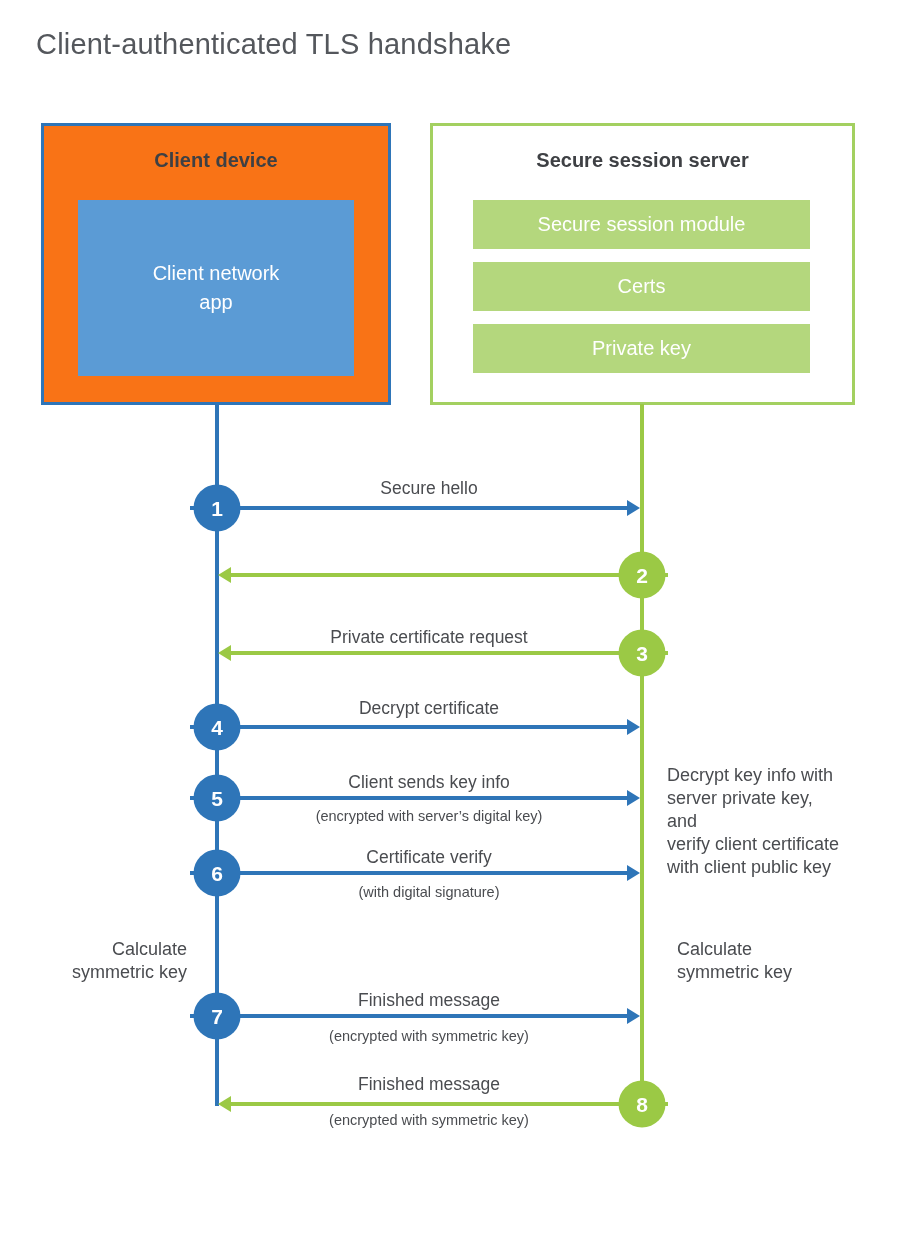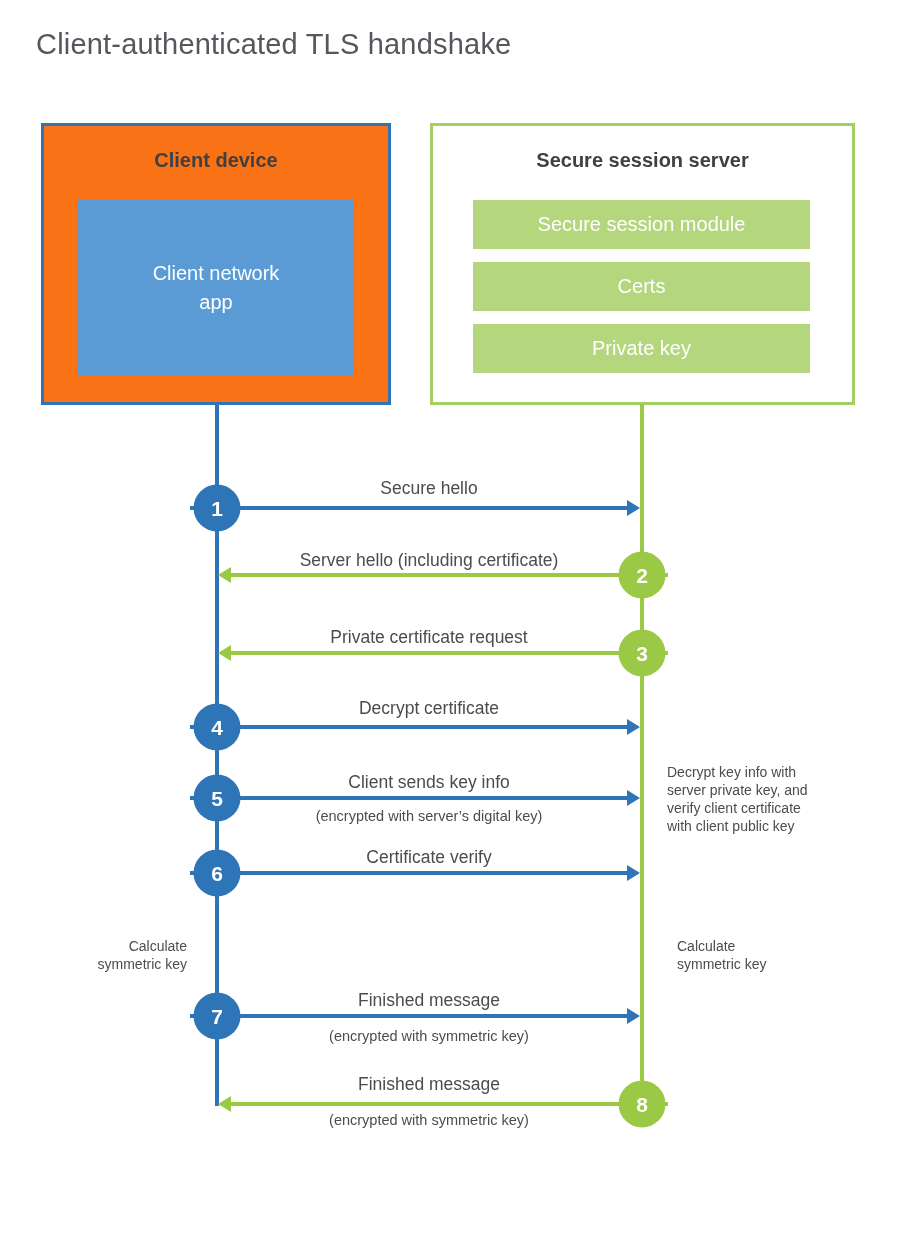--- a/index.html
+++ b/index.html
@@ -90,21 +90,21 @@
   
   .msg{position:absolute;left:217px;width:424px;text-align:center;
        font-size:17.5px;color:var(--text-label);}
   .l1{top:478px}.l2{top:550px}.l3{top:627px}.l4{top:698px}
   .l5{top:772px}.l6{top:847px}.l7{top:990px}.l8{top:1074px}
   .sub{position:absolute;left:217px;width:424px;text-align:center;
        font-size:14.5px;color:var(--text-label);}
   .s5{top:808px}.s6{top:884px}.s7{top:1028px}.s8{top:1112px}
 
   
-  .note{position:absolute;font-size:14px;line-height:1.28;color:var(--text-label);white-space:pre-line;}
+  .note{position:absolute;font-size:18px;line-height:1.28;color:var(--text-label);white-space:pre-line;}
   .note-left{left:55px;top:938px;width:132px;text-align:right;}
   .note-right{left:677px;top:938px;text-align:left;}
   .note-decrypt{left:667px;top:764px;width:175px;text-align:left;}
 </style>
 </head>
 <body>
 
 <div class="canvas">
 
   <div class="title">Client-authenticated TLS handshake</div>
@@ -128,29 +128,29 @@
   <div class="arrow right blue-a a1"></div>
   <div class="arrow left green-a a2"></div>
   <div class="arrow left green-a a3"></div>
   <div class="arrow right blue-a a4"></div>
   <div class="arrow right blue-a a5"></div>
   <div class="arrow right blue-a a6"></div>
   <div class="arrow right blue-a a7"></div>
   <div class="arrow left green-a a8"></div>
 
   <div class="msg l1">Secure hello</div>
-  <div class="msg l2">Server hello (including certificate)</div>
   <div class="msg l3">Private certificate request</div>
   <div class="msg l4">Decrypt certificate</div>
   <div class="msg l5">Client sends key info</div>
   <div class="msg l6">Certificate verify</div>
   <div class="msg l7">Finished message</div>
   <div class="msg l8">Finished message</div>
 
   <div class="sub s5">(encrypted with server’s digital key)</div>
+  <div class="sub s6">(with digital signature)</div>
   <div class="sub s7">(encrypted with symmetric key)</div>
   <div class="sub s8">(encrypted with symmetric key)</div>
 
   <div class="circle blue-c c1">1</div>
   <div class="circle green-c c2">2</div>
   <div class="circle green-c c3">3</div>
   <div class="circle blue-c c4">4</div>
   <div class="circle blue-c c5">5</div>
   <div class="circle blue-c c6">6</div>
   <div class="circle blue-c c7">7</div>

